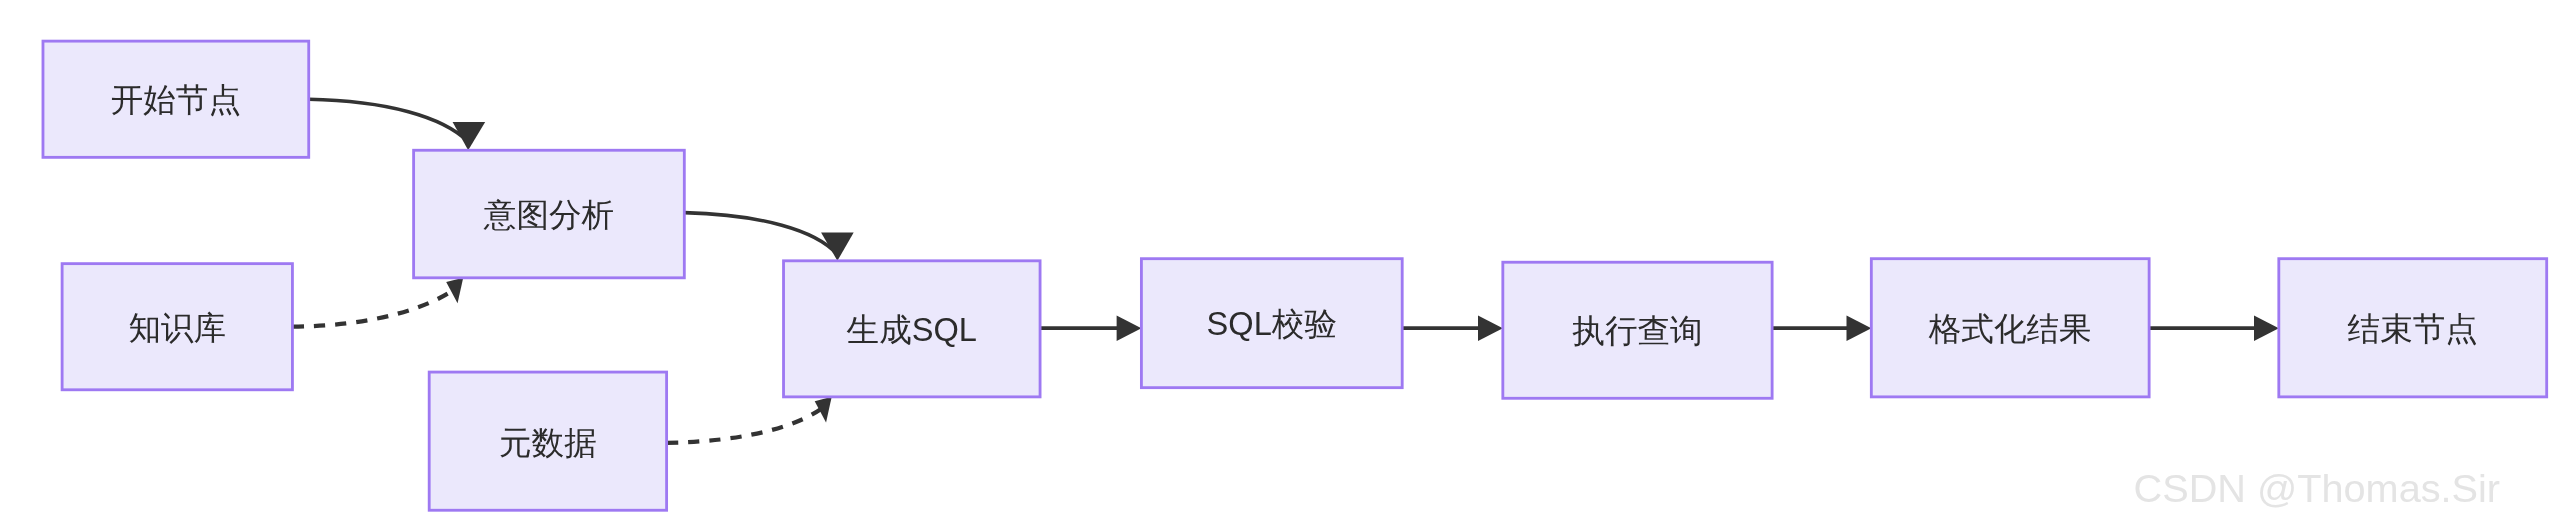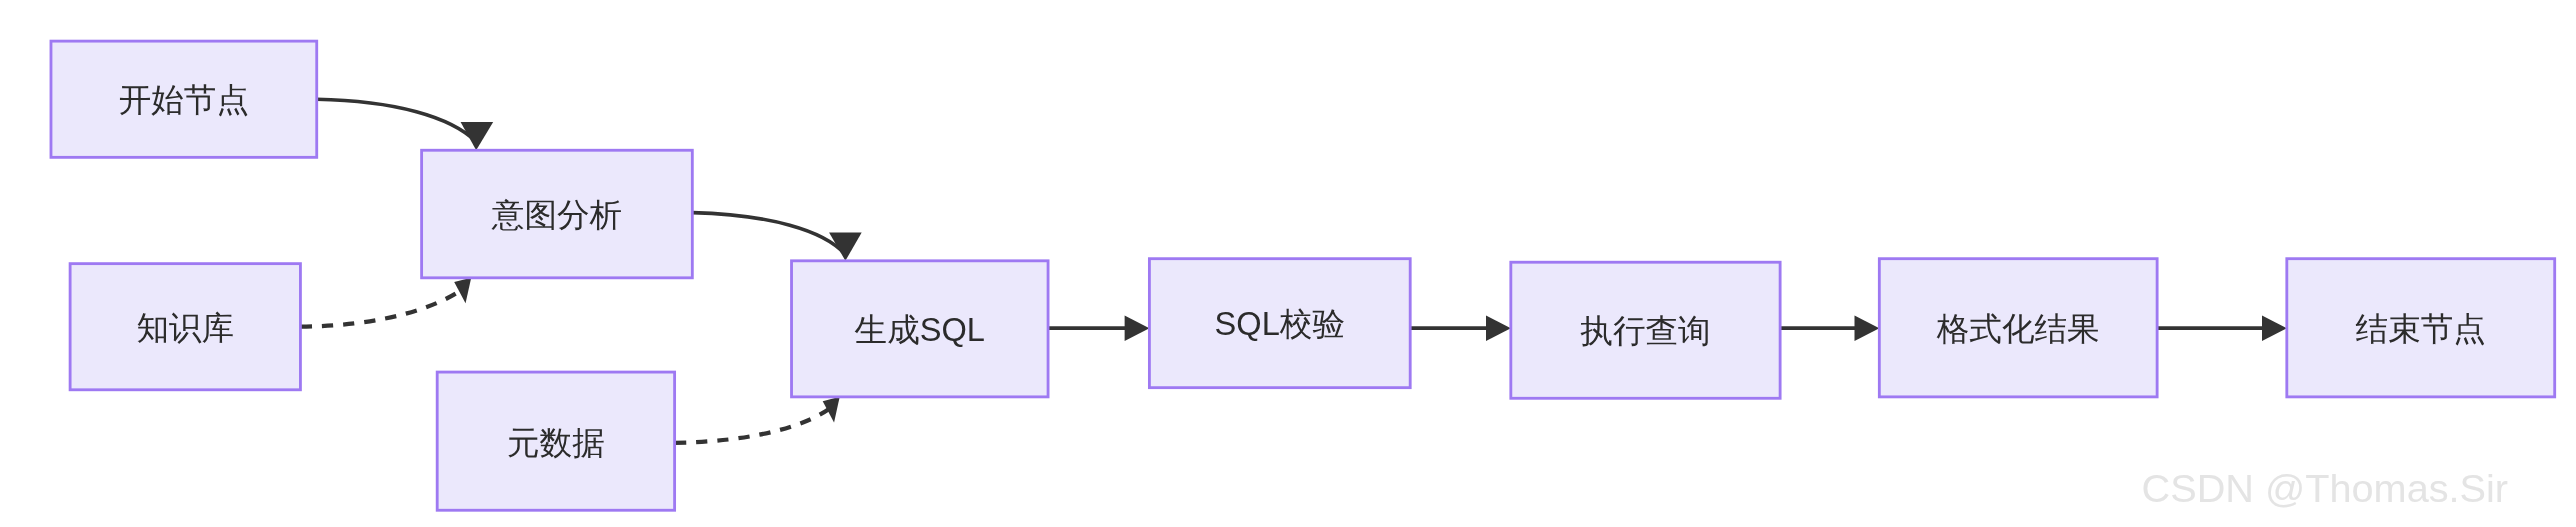--- a/index.html
+++ b/index.html
@@ -9,21 +9,21 @@
   }
   body {
     width: 2576px;
     height: 528px;
     font-family: "Liberation Sans", "DejaVu Sans", sans-serif;
     overflow: hidden;
     position: relative;
   }
   #diagram-root {
     position: absolute;
-    left: 12px;
+    left: 4px;
     top: 0;
     width: 2092px;
     height: 528px;
   }
   svg#flow {
     display: block;
     width: 2576px;
     height: 528px;
   }
   .node-box {

